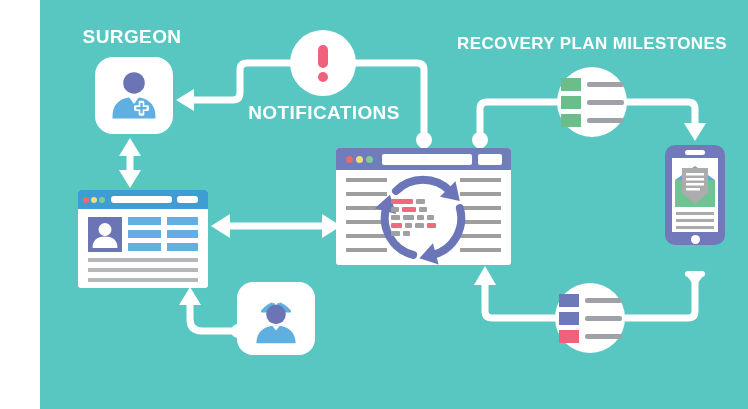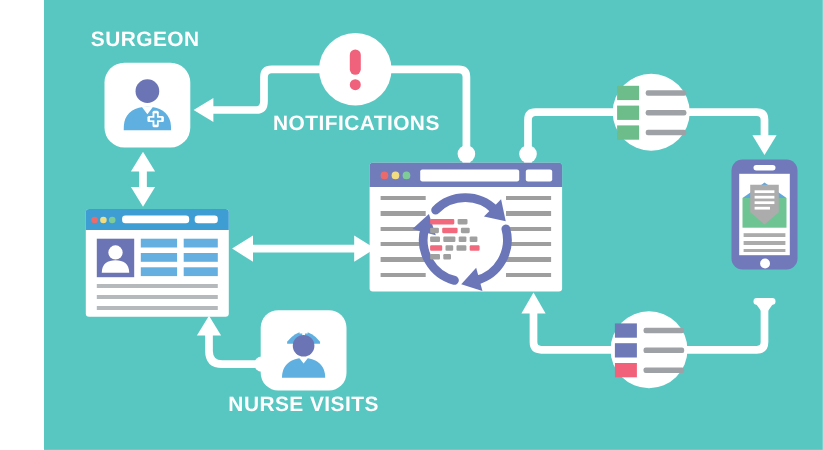--- a/index.html
+++ b/index.html
@@ -141,20 +141,21 @@
   </div>
 
   <div class="circle notif-circle">
     <div class="excl">
       <div class="excl-bar"></div>
       <div class="excl-dot"></div>
     </div>
   </div>
   <div class="label notif-label">NOTIFICATIONS</div>
 
+  <div class="label recovery-label">RECOVERY PLAN MILESTONES</div>
   <div class="circle milestones-circle">
     <div class="checklist">
       <div class="chk-row">
           <div class="chk-sq sq-green"></div>
           <div class="chk-line"></div>
         </div>
       <div class="chk-row">
           <div class="chk-sq sq-green"></div>
           <div class="chk-line"></div>
         </div>
@@ -271,21 +272,20 @@
   <div class="card nurse-card">
     <svg width="58" height="58" viewBox="0 0 62 62">
       <path d="M15 22 Q31 3 47 22 L47 24 L15 24 Z" fill="#5FB0E0"></path>
       <rect x="27" y="11.5" width="8" height="2.6" fill="#FFFFFF"></rect>
       <rect x="29.7" y="8.8" width="2.6" height="8" fill="#FFFFFF"></rect>
       <circle cx="31" cy="26" r="10.5" fill="#6B74B4"></circle>
       <path d="M10 57 C10 44.5 19 38 31 38 C43 38 52 44.5 52 57 Z" fill="#5FB0E0"></path>
       <path d="M26.8 38 L31 43.2 L35.2 38 Z" fill="#FFFFFF"></path>
     </svg>
   </div>
-  <div class="label nurse-label">NURSE VISITS</div>
 
   <div class="circle conval-circle">
     <div class="checklist">
       <div class="chk-row">
           <div class="chk-sq sq-blue"></div>
           <div class="chk-line"></div>
         </div>
       <div class="chk-row">
           <div class="chk-sq sq-blue"></div>
           <div class="chk-line"></div>

